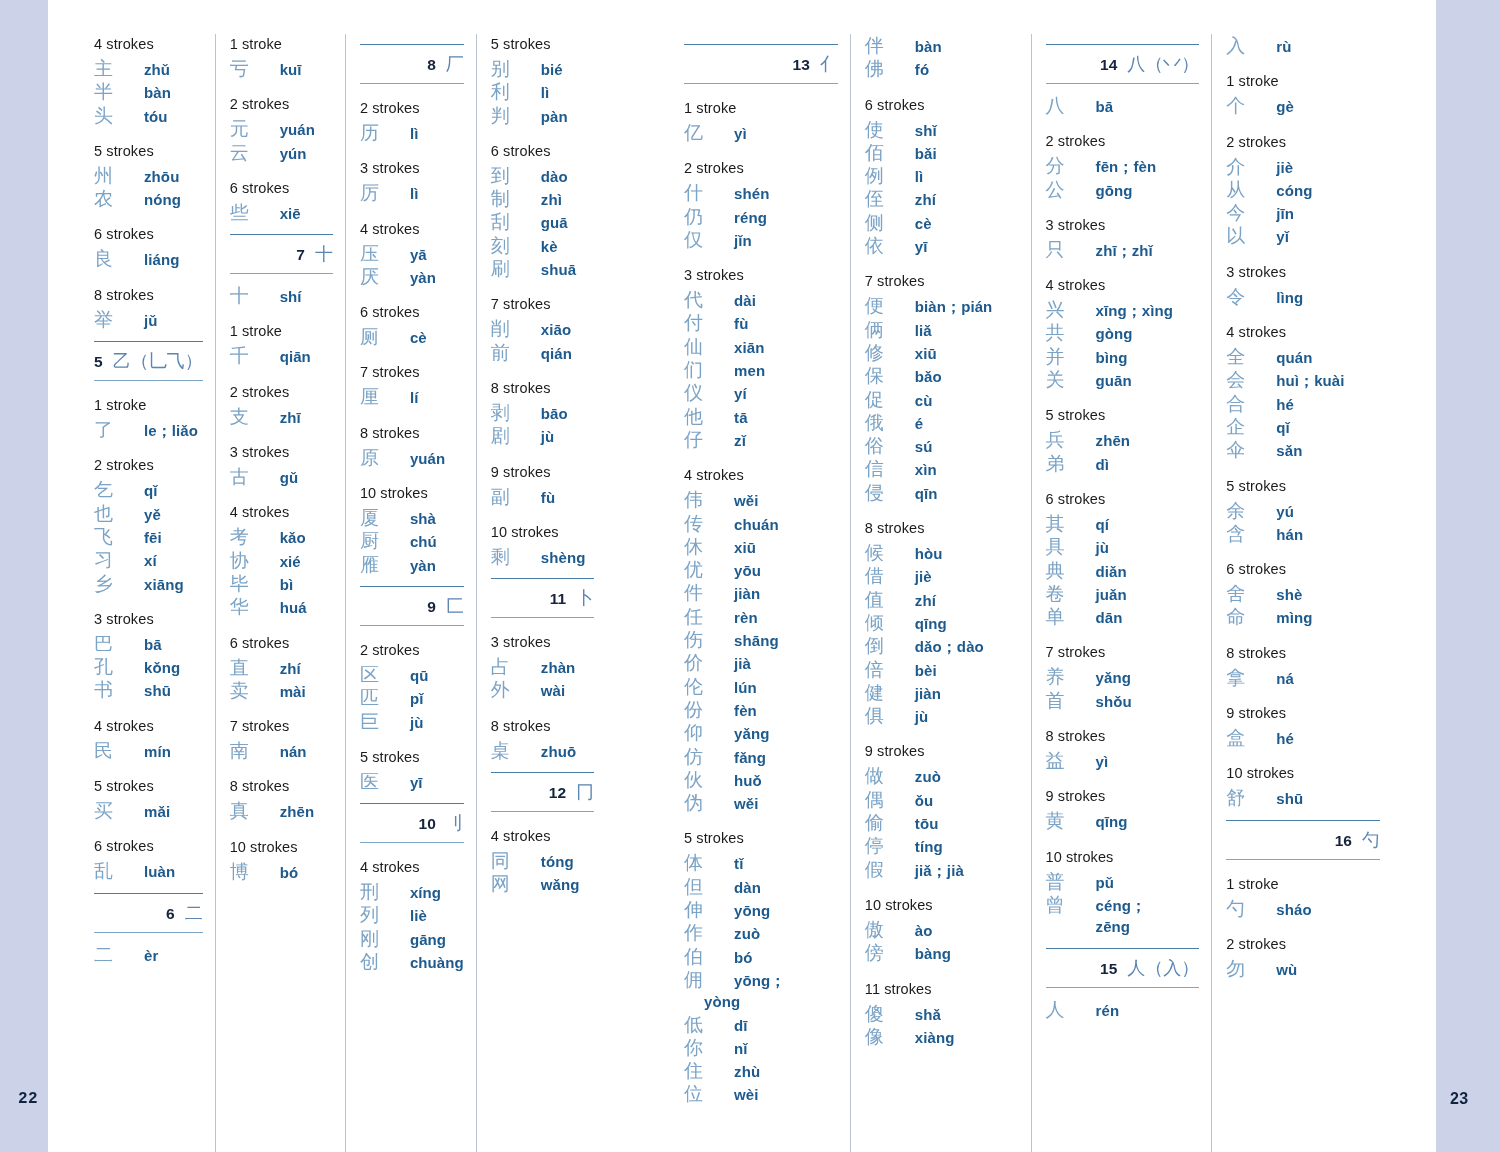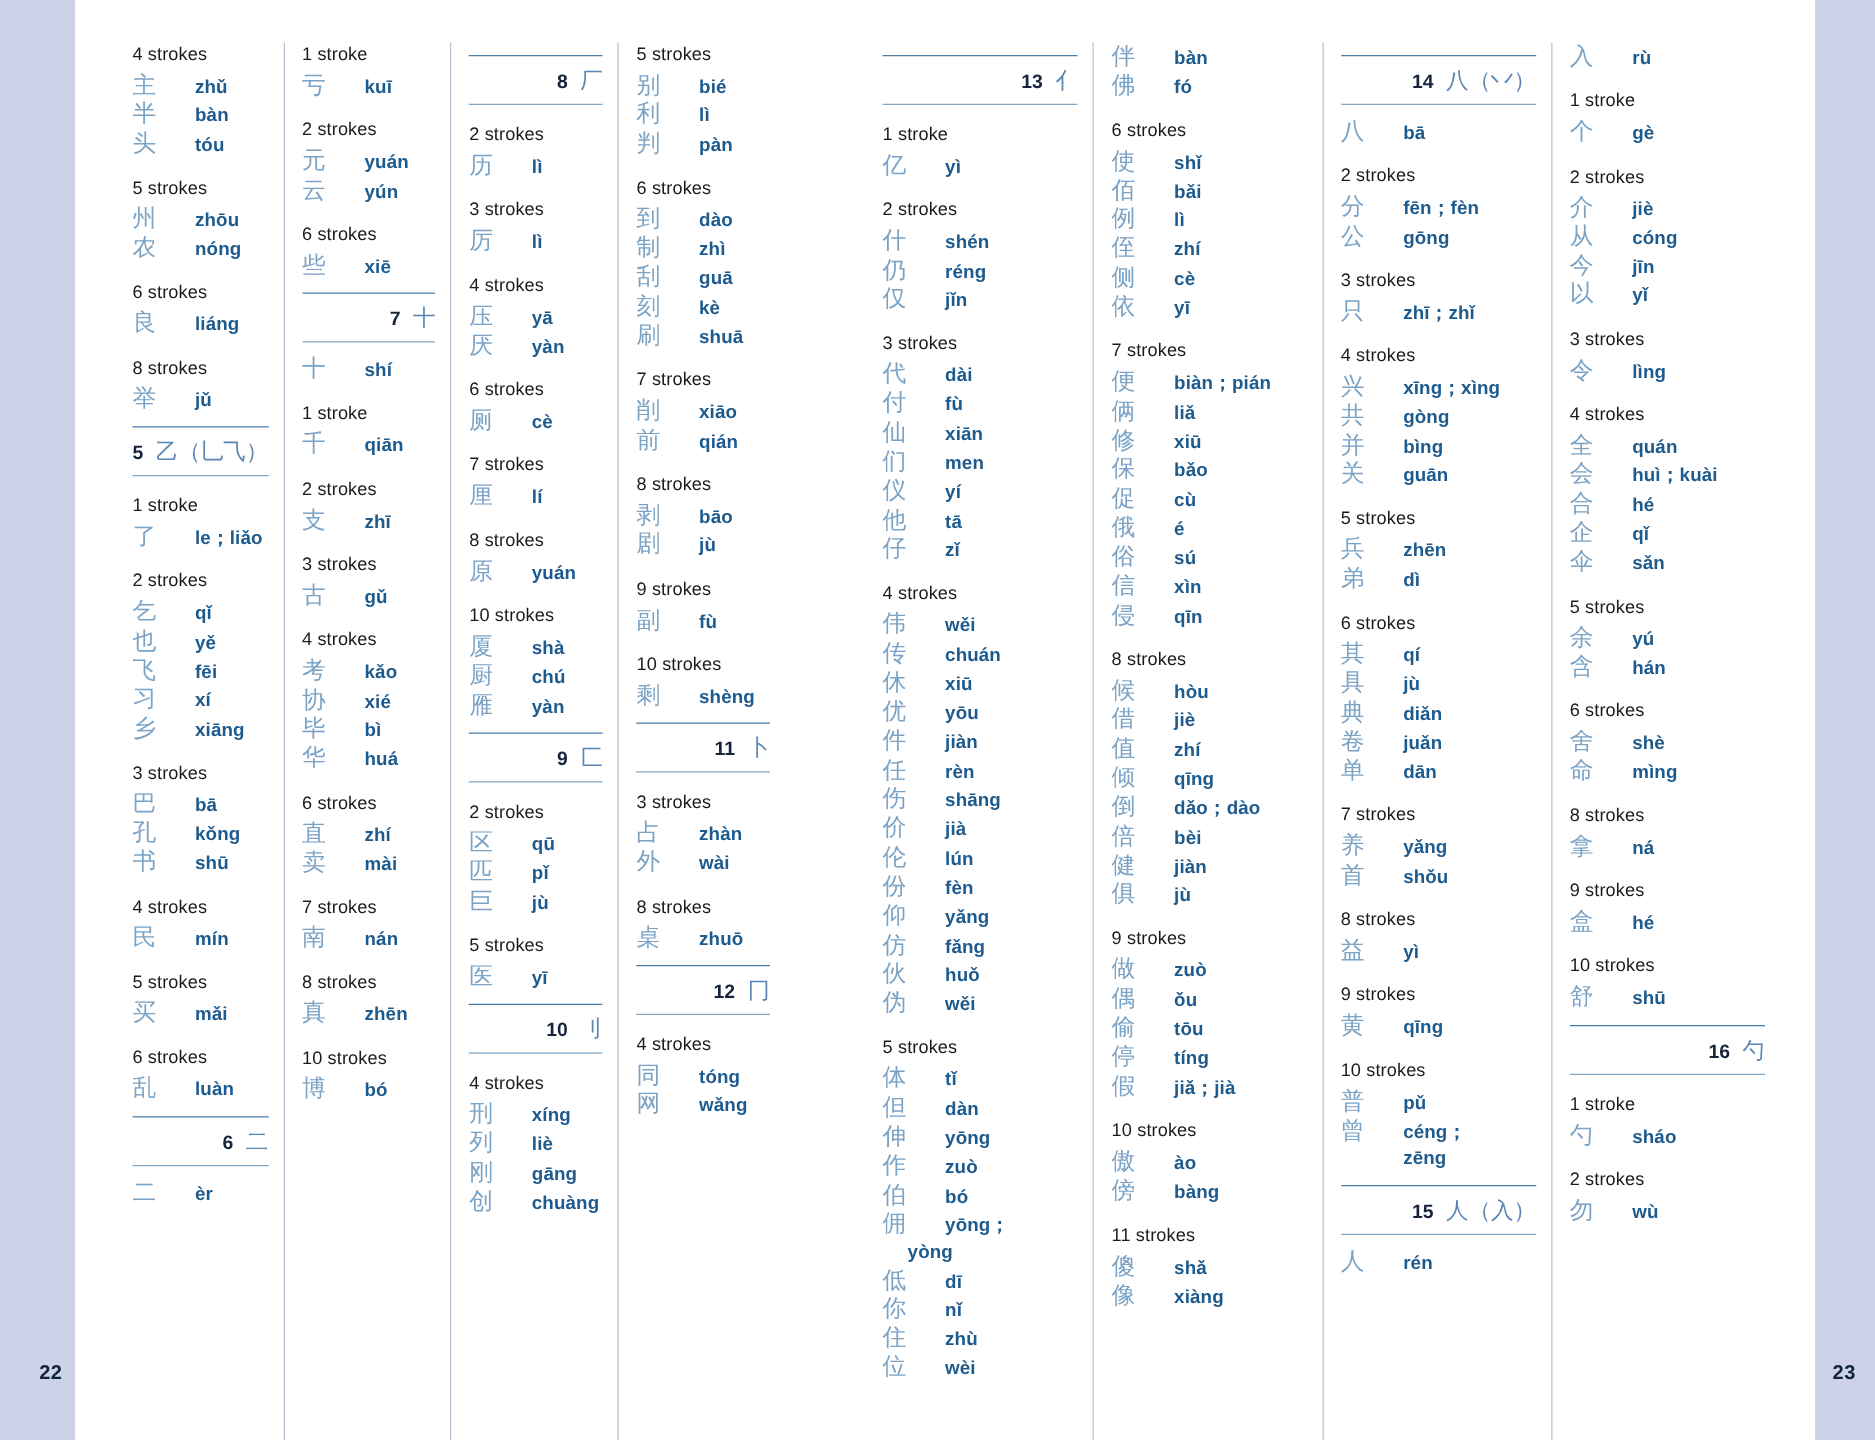--- a/index.html
+++ b/index.html
@@ -17,22 +17,22 @@
     display: flex;
     position: relative;
     background: #ffffff;
   }
   
   .edge-band {
     background: #ccd2e8;
     position: relative;
     flex: 0 0 auto;
   }
-  .edge-left  { width: 60px; }
-  .edge-right { width: 48px; }
+  .edge-left  { width: 48px; font-family: Liberation Mono, monospace; }
+  .edge-right { width: 64px; margin-left: 16px; }
   .edge-gap-left  { width: 18px; background:#fff; }
   .edge-gap-right { width: 18px; background:#fff; }
 
   .folio {
     position: absolute;
     bottom: 44px;
     font-size: 16px;
     font-weight: bold;
     color: #11243f;
     letter-spacing: .4px;

